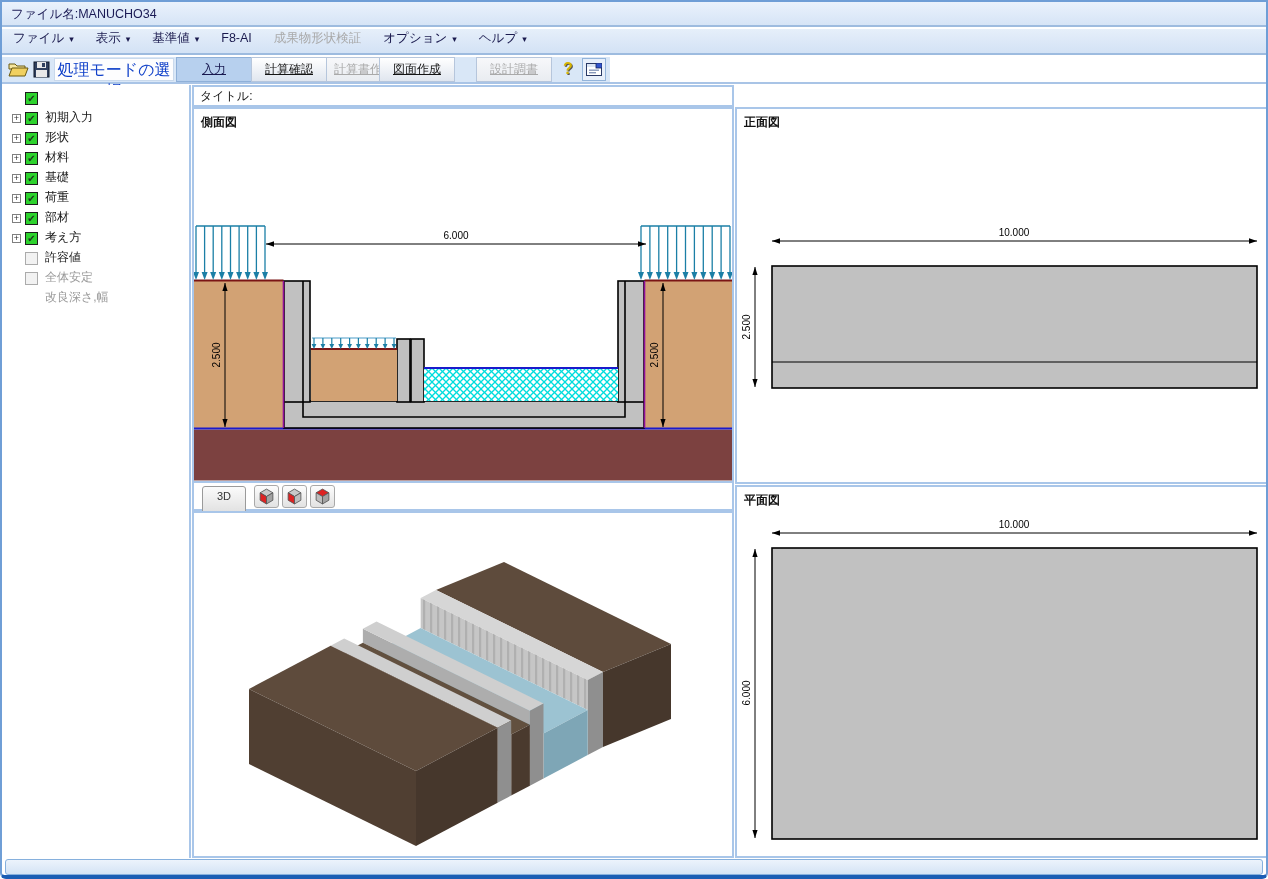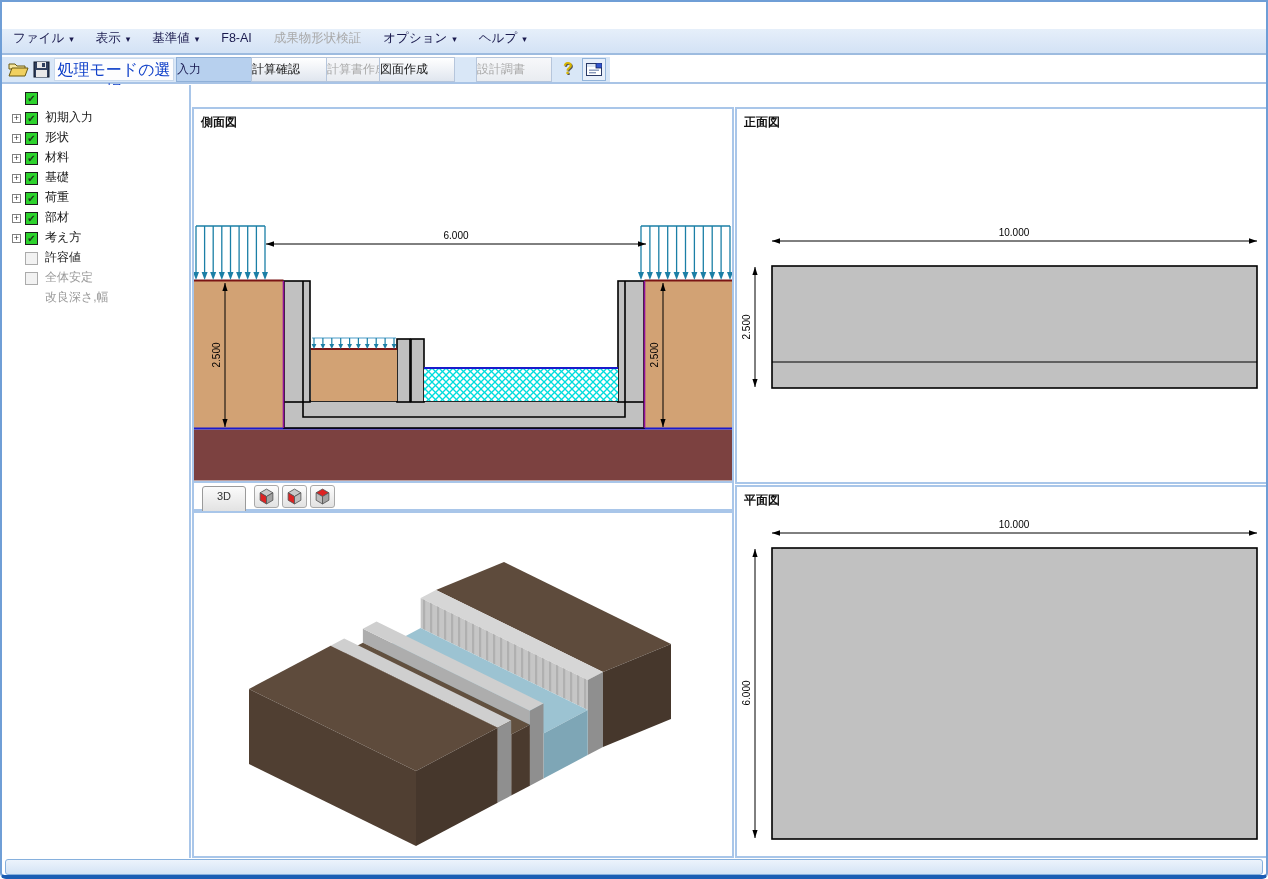--- a/index.html
+++ b/index.html
@@ -16,21 +16,21 @@
     display:flex; align-items:center; font-size:12.5px; color:#1a1a4e; }
   .menu-item { padding:0 11px; height:32px; line-height:26px; cursor:default; white-space:nowrap; }
   .menu-item .caret { font-size:9px; margin-left:5px; color:#1a1a4e; }
   .menu-item.disabled { color:#a9a9a9; }
   .toolbar { position:absolute; left:0; top:55px; right:0; height:27px; background:#fff; border-bottom:2px solid #a9c4e6; }
   .toolbar-blue { position:absolute; left:0; top:0; width:608px; height:25px; background:#d9e7f7; }
   .tb-iconbtn { position:absolute; top:2px; width:22px; height:21px; display:flex; align-items:center; justify-content:center; }
   .mode-label { position:absolute; left:52px; top:1px; width:120px; height:23px; background:#fdfdfe;
     border:1px solid #c9d9ec; color:#1141c9; font-size:16px; text-align:center; line-height:21px; }
   .tab { position:absolute; top:0; width:76px; height:25px; border:1px solid #b6c6dc;
-    background:linear-gradient(#ffffff,#e0e6ef); font-size:12px; color:#141414; line-height:23px; }
+    background:linear-gradient(#ffffff,#e0e6ef); font-size:12px; color:#141414; text-align:center; line-height:23px;text-decoration:underline; }
   .tab.active { background:#b7d0ee; border-color:#8fb0d8; color:#17174e; }
   .tab.disabled { color:#a9a9a9; background:linear-gradient(#f7f8fa,#e9ecf1); }
   .help-btn { position:absolute; left:556px; top:1px; width:20px; height:23px; text-align:center;
     font-weight:bold; font-size:16px; color:#d8b500; text-shadow:1px 1px 0 #555; line-height:22px; }
   .winicon-btn { position:absolute; left:580px; top:1px; width:24px; height:23px; background:#e7effa;
     border:1px solid #93b4da; display:flex; align-items:center; justify-content:center; }
 
   
   .tree-panel { position:absolute; left:2px; top:83px; width:187px; height:773px; background:#fff;
     border-right:2px solid #a9c6e9; padding-top:3px; }
@@ -60,20 +60,23 @@
     background:linear-gradient(#ecf3fc,#d4e3f5); border:1px solid #86b0dd; border-radius:3px; }
 
   svg { display:block; }
   svg text { font-family:"Liberation Sans","DejaVu Sans",sans-serif; }
 </style>
 </head>
 <body>
 
 <div id="window">
 
+  <div class="titlebar">
+    <span>ファイル名:MANUCHO34</span>
+  </div>
 
   <div class="menubar">
     <div class="menu-item"><span>ファイル</span><span class="caret">▾</span></div>
     <div class="menu-item"><span>表示</span><span class="caret">▾</span></div>
     <div class="menu-item"><span>基準値</span><span class="caret">▾</span></div>
     <div class="menu-item"><span>F8-AI</span></div>
     <div class="menu-item disabled"><span>成果物形状検証</span></div>
     <div class="menu-item"><span>オプション</span><span class="caret">▾</span></div>
     <div class="menu-item"><span>ヘルプ</span><span class="caret">▾</span></div>
   </div>
@@ -158,20 +161,23 @@
         <span class="cbx off"></span>
         <span class="lbl">全体安定</span>
       </div>
     <div class="tree-item disabled">
         <span class="tw-spacer"></span>
         <span class="cbx off"></span>
         <span class="lbl">改良深さ,幅</span>
       </div>
   </div>
 
+  <div class="hdr" style="left:190px; top:83px; width:542px;">
+    <span>タイトル:</span>
+  </div>
 
   <div class="viewport" style="left:190px; top:105px; width:542px; height:376px;">
     <div class="view-label">側面図</div>
     <svg width="538" height="372" viewBox="0 0 538 372">
       <defs>
         <pattern id="hatch" width="7" height="7" patternUnits="userSpaceOnUse">
           <rect width="7" height="7" fill="#ffffff"></rect>
           <path d="M0,7 L7,0" stroke="#00dddd" stroke-width="1.3"></path>
           <path d="M0,0 L7,7" stroke="#00dddd" stroke-width="1.3"></path>
         </pattern>

